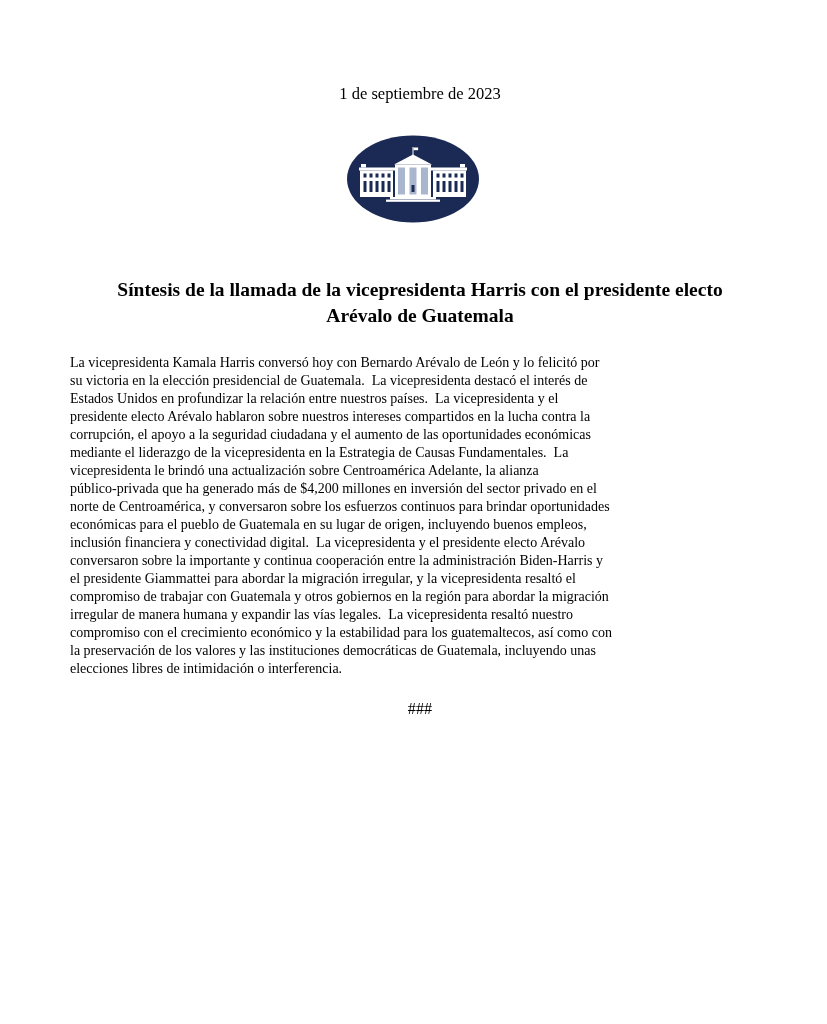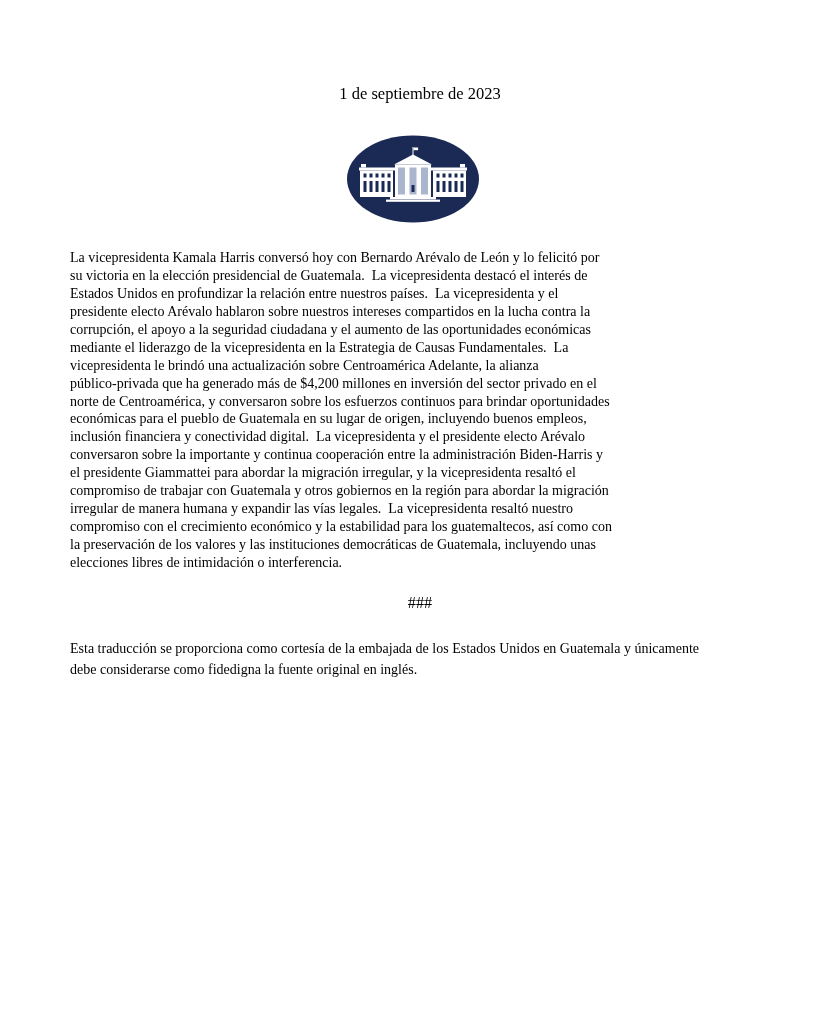--- a/index.html
+++ b/index.html
@@ -131,20 +131,22 @@
         <rect x="96.5" y="46" width="3" height="11"></rect>
         <rect x="102.5" y="46" width="3" height="11"></rect>
         <rect x="108.5" y="46" width="3" height="11"></rect>
         <rect x="114.5" y="46" width="3" height="11"></rect>
 
         <rect x="65.5" y="50" width="3" height="7"></rect>
       </g>
     </svg>
   </div>
 
+  <h1 class="doc-title">Síntesis de la llamada de la vicepresidenta Harris con el presidente electo
+Arévalo de Guatemala</h1>
 
   <p class="doc-body">La vicepresidenta Kamala Harris conversó hoy con Bernardo Arévalo de León y lo felicitó por
 su victoria en la elección presidencial de Guatemala.  La vicepresidenta destacó el interés de
 Estados Unidos en profundizar la relación entre nuestros países.  La vicepresidenta y el
 presidente electo Arévalo hablaron sobre nuestros intereses compartidos en la lucha contra la
 corrupción, el apoyo a la seguridad ciudadana y el aumento de las oportunidades económicas
 mediante el liderazgo de la vicepresidenta en la Estrategia de Causas Fundamentales.  La
 vicepresidenta le brindó una actualización sobre Centroamérica Adelante, la alianza
 público-privada que ha generado más de $4,200 millones en inversión del sector privado en el
 norte de Centroamérica, y conversaron sobre los esfuerzos continuos para brindar oportunidades
@@ -153,17 +155,15 @@
 conversaron sobre la importante y continua cooperación entre la administración Biden-Harris y
 el presidente Giammattei para abordar la migración irregular, y la vicepresidenta resaltó el
 compromiso de trabajar con Guatemala y otros gobiernos en la región para abordar la migración
 irregular de manera humana y expandir las vías legales.  La vicepresidenta resaltó nuestro
 compromiso con el crecimiento económico y la estabilidad para los guatemaltecos, así como con
 la preservación de los valores y las instituciones democráticas de Guatemala, incluyendo unas
 elecciones libres de intimidación o interferencia.</p>
 
   <div class="end-mark">###</div>
 
-  <p class="disclaimer">Esta traducción se proporciona como cortesía de la embajada de los Estados Unidos en Guatemala y únicamente
-debe considerarse como fidedigna la fuente original en inglés.</p>
 
 
 </div>
 
 </body></html>

